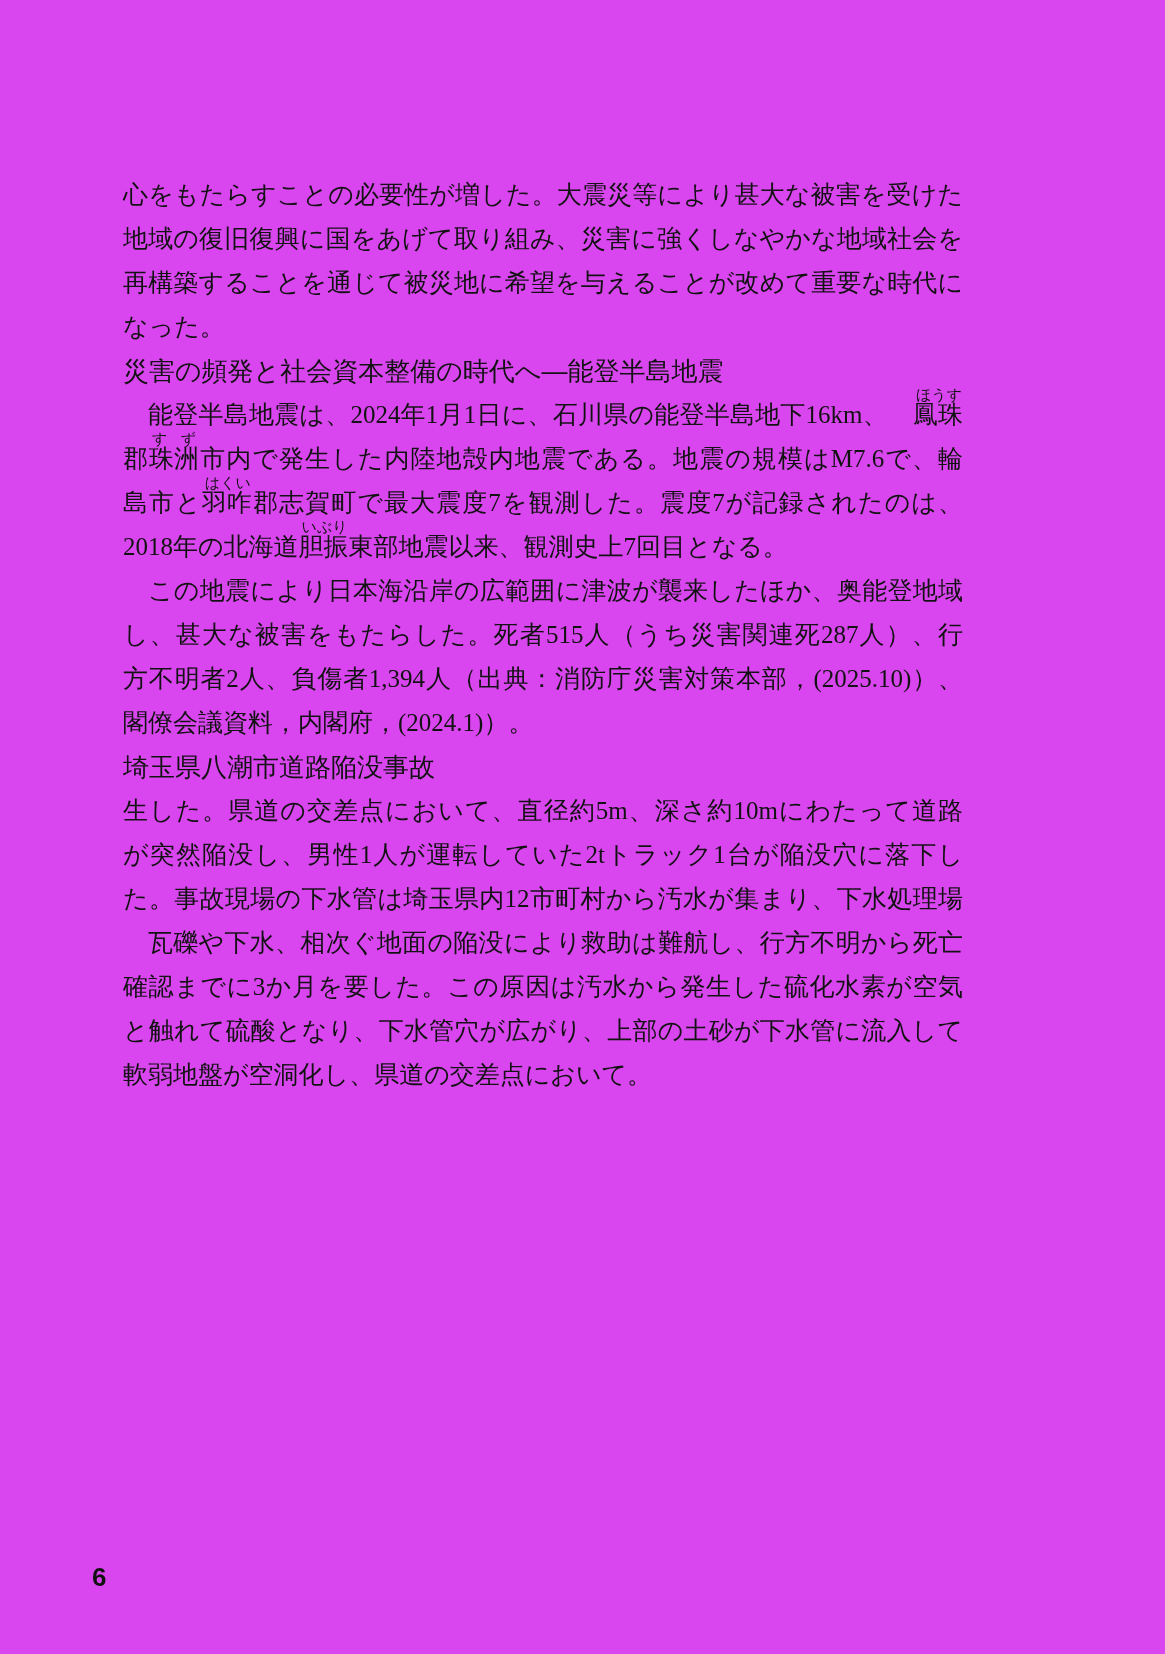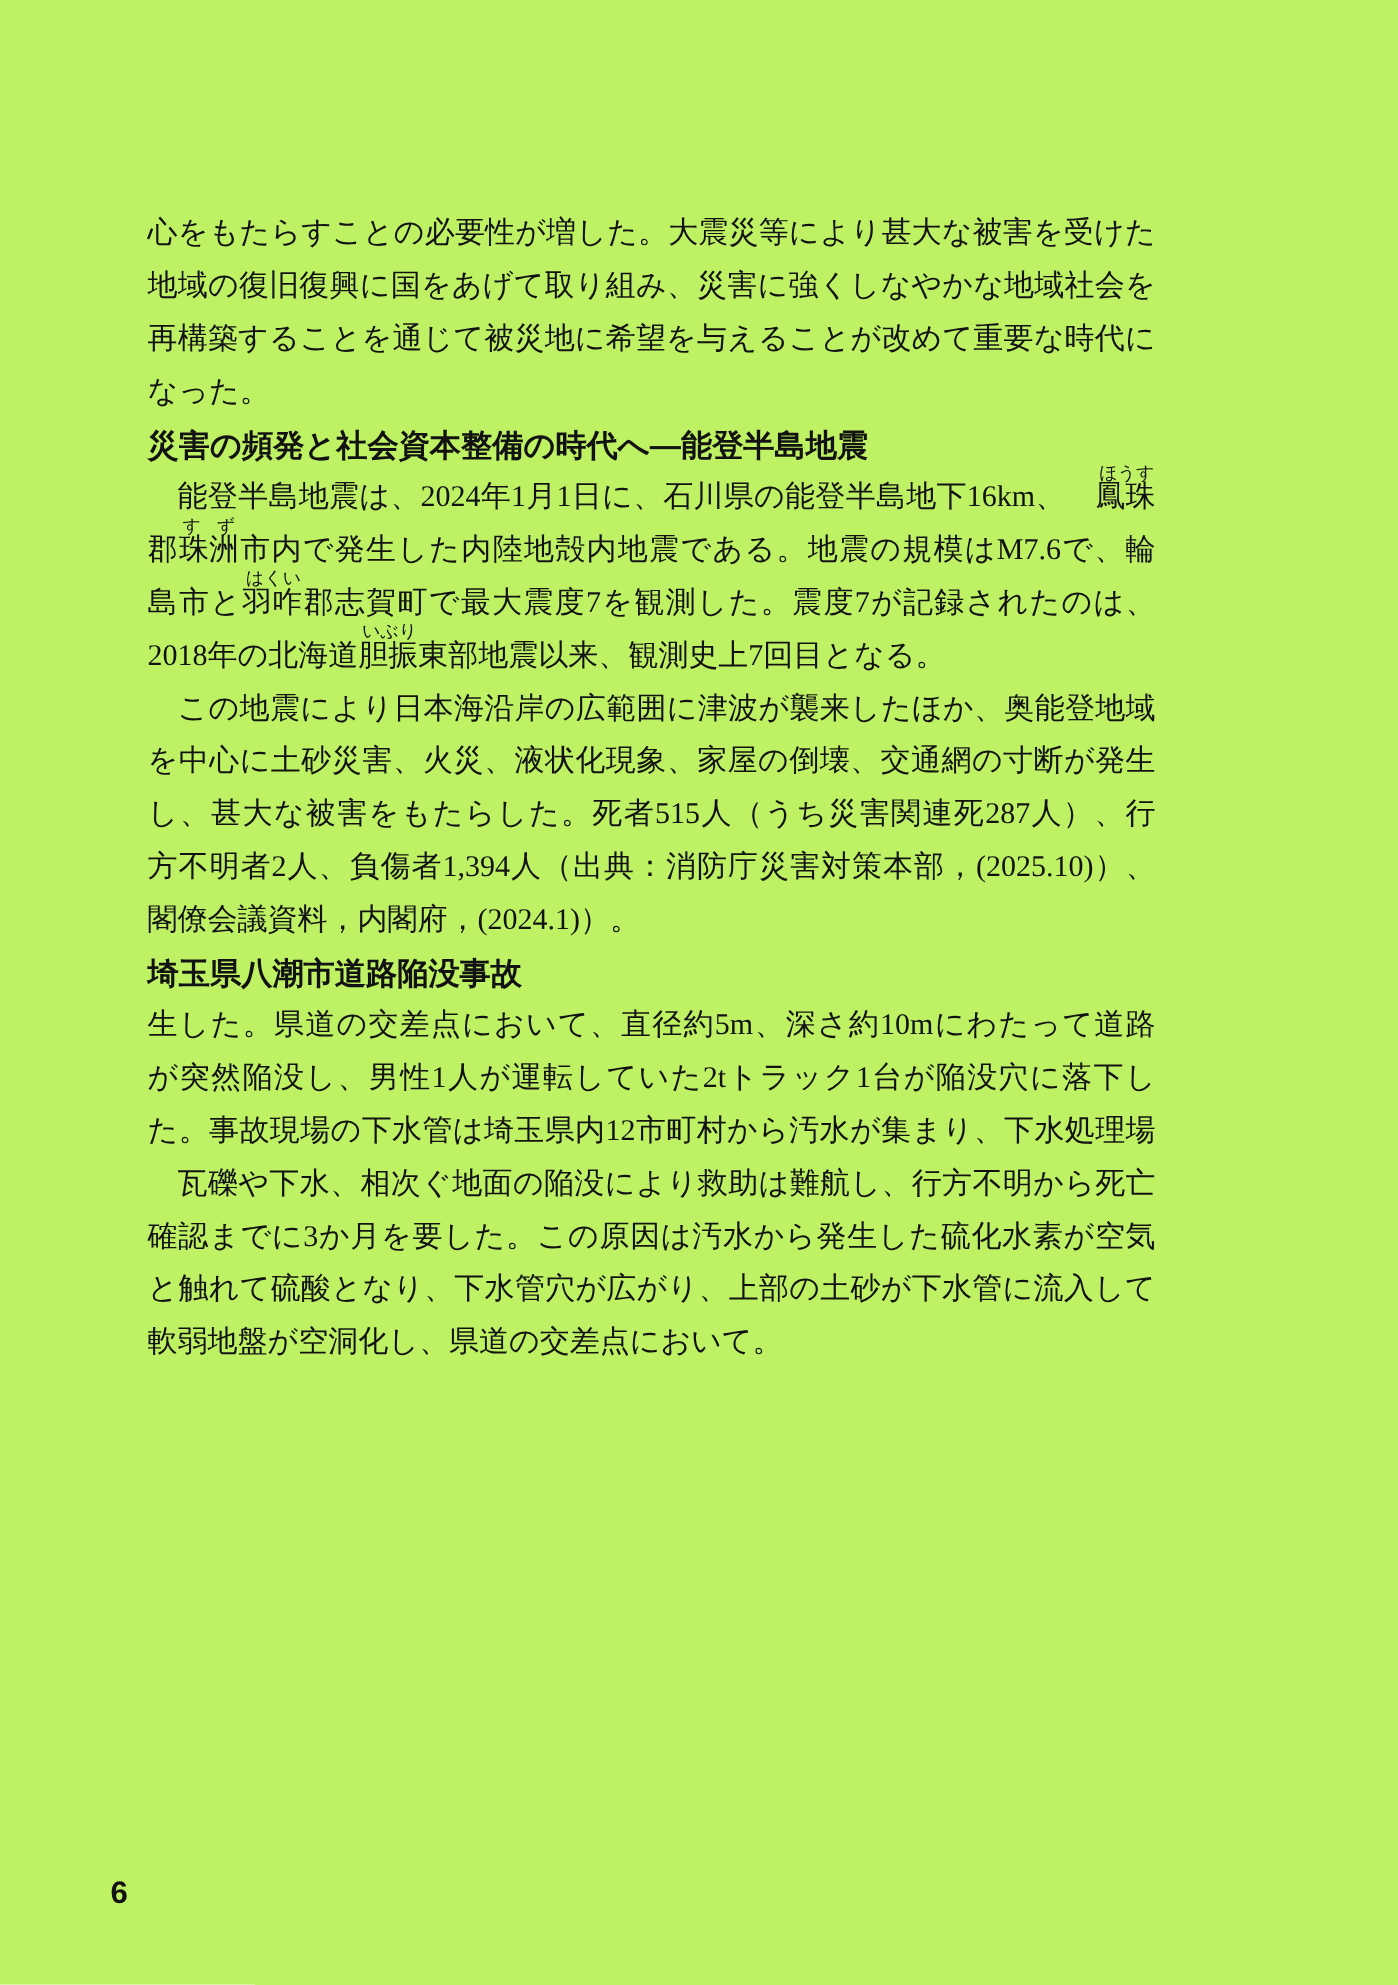--- a/index.html
+++ b/index.html
@@ -1,21 +1,21 @@
 <!DOCTYPE html>
 <html lang="ja"><head>
 <meta charset="utf-8">
 <title>Document Page</title>
 <style>
   html, body { margin: 0; padding: 0; background: #ffffff; }
   .page {
     position: relative;
     width: 1165px;
     height: 1654px;
-    background: #bef264;
+    background: #d946ef;
     overflow: hidden;
     font-family: "Liberation Serif", "DejaVu Serif", serif;
     color: #121212;
   }
   .text-column {
     position: absolute;
     left: 123px;
     top: 173px;
     width: 840px;
     font-size: 25px;
@@ -26,21 +26,21 @@
     line-height: 44px;
     overflow: visible;
   }
   .line.just {
     text-align: justify;
     text-align-last: justify;
   }
   .line.indent { text-indent: 25px; }
   .block.heading .line {
     font-family: "Liberation Sans", "DejaVu Sans", sans-serif;
-    font-weight: 700;
+    font-weight: 400;
     font-size: 26px;
     text-align: left;
     text-align-last: auto;
   }
   
   .rb {
     position: relative;
     display: inline-block;
     line-height: 1.1;
     vertical-align: baseline;
@@ -85,21 +85,20 @@
         <div class="line">災害の頻発と社会資本整備の時代へ―能登半島地震</div>
       </div>
       <div class="block paragraph">
         <div class="line just indent">能登半島地震は、2024年1月1日に、石川県の能登半島地下16km、<span class="rb">鳳珠<span class="rt">ほうす</span></span></div>
         <div class="line just">郡<span class="rb">珠洲<span class="rt">すず</span></span>市内で発生した内陸地殻内地震である。地震の規模はM7.6で、輪</div>
         <div class="line just">島市と<span class="rb">羽咋<span class="rt">はくい</span></span>郡志賀町で最大震度7を観測した。震度7が記録されたのは、</div>
         <div class="line">2018年の北海道<span class="rb">胆振<span class="rt">いぶり</span></span>東部地震以来、観測史上7回目となる。</div>
       </div>
       <div class="block paragraph">
         <div class="line just indent">この地震により日本海沿岸の広範囲に津波が襲来したほか、奥能登地域</div>
-        <div class="line just">を中心に土砂災害、火災、液状化現象、家屋の倒壊、交通網の寸断が発生</div>
         <div class="line just">し、甚大な被害をもたらした。死者515人（うち災害関連死287人）、行</div>
         <div class="line just">方不明者2人、負傷者1,394人（出典：消防庁災害対策本部，(2025.10)）、</div>
         <div class="line">閣僚会議資料，内閣府，(2024.1)）。</div>
       </div>
       <div class="block heading">
         <div class="line">埼玉県八潮市道路陥没事故</div>
       </div>
       <div class="block paragraph">
         <div class="line just">生した。県道の交差点において、直径約5m、深さ約10mにわたって道路</div>
         <div class="line just">が突然陥没し、男性1人が運転していた2tトラック1台が陥没穴に落下し</div>

